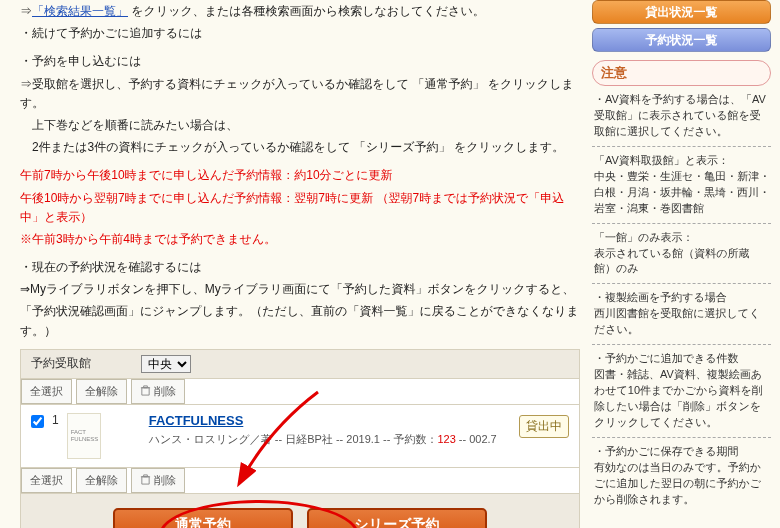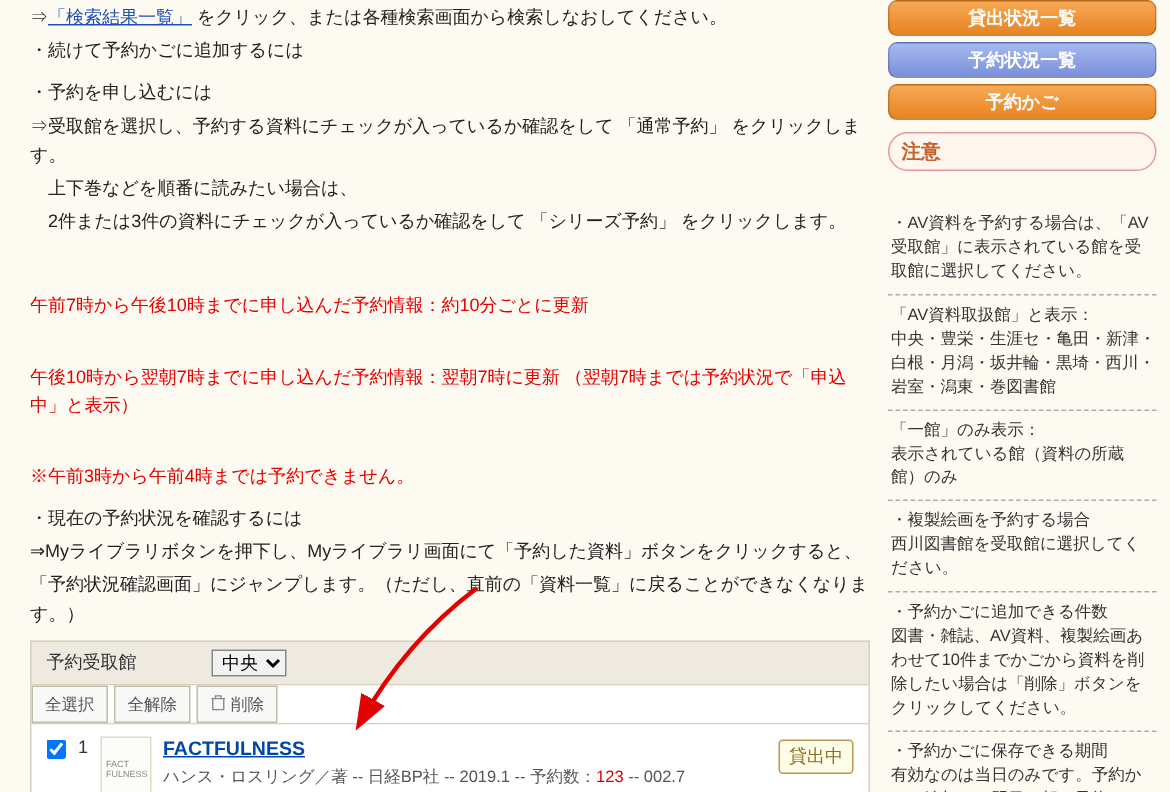--- a/index.html
+++ b/index.html
@@ -2,35 +2,35 @@
 <html><head>
 <meta charset="utf-8">
 <style>
 * { box-sizing: border-box; margin: 0; padding: 0; }
 body { font-family: "Hiragino Kaku Gothic ProN", Meiryo, sans-serif; font-size: 12px; background: #fcfaf1; color: #222; width: 780px; height: 528px; overflow: hidden; position: relative; }
 .wrap { display: flex; height: 528px; }
 .main { width: 590px; padding: 2px 10px 0 20px; position: relative; }
 .side { width: 185px; padding: 0 4px 0 2px; }
 .main p { line-height: 1.6; margin-bottom: 3px; }
 a.link { color: #1e4fb8; text-decoration: underline; }
-.red { color: #e50000; margin-top: 28px; }
+.red { color: #e50000; }
 .bold { font-weight: normal; }
 .sep { height: 6px; }
 .bar { background: #eeeae0; border: 1px solid #d6d0bd; padding: 5px 10px; margin-top: 8px; }
 .bar-row { display: flex; align-items: center; }
 .bar-label { width: 110px; font-size: 12px; color: #333; }
 select { font-size: 12px; border: 1px solid #888; background: #f2f2f2; padding: 0 2px; }
 .smbtn { background: #f8f8f6; border: 1px solid #c2bdaa; font-size: 11px; padding: 4px 8px; color: #555; cursor: pointer; }
 .btnrow-outer { border: 1px solid #d6d0bd; border-top: none; padding: 0; background: #fff; display: flex; gap: 4px; align-items: flex-start; }
 .trash { display: inline-block; width: 11px; height: 11px; margin-right: 3px; vertical-align: -1px; }
 .item { border: 1px solid #d6d0bd; border-top: none; background: #fff; padding: 8px 10px; display: flex; align-items: flex-start; gap: 8px; position: relative; }
 .chk { margin-top: 2px; }
 .num { font-size: 12px; color: #333; }
 .thumb { width: 34px; height: 46px; background: #fcfcf8; border: 1px solid #e0dcc8; font-size: 6px; color: #888; display: flex; flex-direction: column; justify-content: center; padding: 3px; line-height: 1.1; overflow: hidden; }
-.itbody { flex: 1; }
+.itbody { flex: 1; margin-left: 40px; }
 .ittitle { color: #0048a8; text-decoration: underline; font-weight: bold; font-size: 13px; }
 .itmeta { font-size: 11px; color: #555; margin-top: 4px; }
 .itmeta .rednum { color: #d00; }
 .badge { position: absolute; right: 10px; top: 10px; border: 1px solid #b39a52; color: #8a7020; background: #fffce8; padding: 2px 6px; font-size: 12px; border-radius: 3px; }
 .submits { border: 1px solid #d6d0bd; border-top: none; background: #eeeae0; padding: 14px 0; display: flex; justify-content: center; gap: 14px; position: relative; }
 .bigbtn { width: 180px; height: 34px; font-size: 14px; font-weight: bold; color: #fff; border: 2px solid #a33200; border-radius: 5px; background: linear-gradient(#e67a3a 0%, #d75612 100%); cursor: pointer; }
 .oval { position: absolute; left: 138px; bottom: -14px; width: 200px; height: 70px; border: 3px solid #e20000; border-radius: 50%; pointer-events: none; }
 .arrow-svg { position: absolute; left: 200px; top: 388px; width: 130px; height: 110px; pointer-events: none; }
 
 .side-btn { display: block; width: 100%; height: 24px; border-radius: 6px; font-size: 12px; font-weight: bold; color: #fff; border: 1px solid rgba(0,0,0,.2); margin-bottom: 4px; cursor: pointer; }
@@ -110,21 +110,20 @@
             <path d="M0,0 L8,3 L0,6 z" fill="#e20000"></path>
           </marker>
         </defs>
       <path d="M118,4 Q70,40 40,94" stroke="#e20000" stroke-width="3" fill="none" marker-end="url(#ah)"></path>
     </svg>
   </div>
 
   <div class="side">
     <button class="side-btn sb-orange">貸出状況一覧</button>
     <button class="side-btn sb-blue">予約状況一覧</button>
-    <button class="side-btn sb-orange">予約かご</button>
 
     <div class="caution-head">注意</div>
     <div class="cblock red bold">・AV資料を予約する場合は、「AV受取館」に表示されている館を受取館に選択してください。</div>
     <div class="cdivider"></div>
     <div class="cblock"><span class="bold">「AV資料取扱館」と表示：</span><br><span>中央・豊栄・生涯セ・亀田・新津・白根・月潟・坂井輪・黒埼・西川・岩室・潟東・巻図書館</span></div>
     <div class="cdivider"></div>
     <div class="cblock"><span class="bold">「一館」のみ表示：</span><br><span>表示されている館（資料の所蔵館）のみ</span></div>
     <div class="cdivider"></div>
     <div class="cblock"><span class="bold">・複製絵画を予約する場合</span><br><span>西川図書館を受取館に選択してください。</span></div>
     <div class="cdivider"></div>

